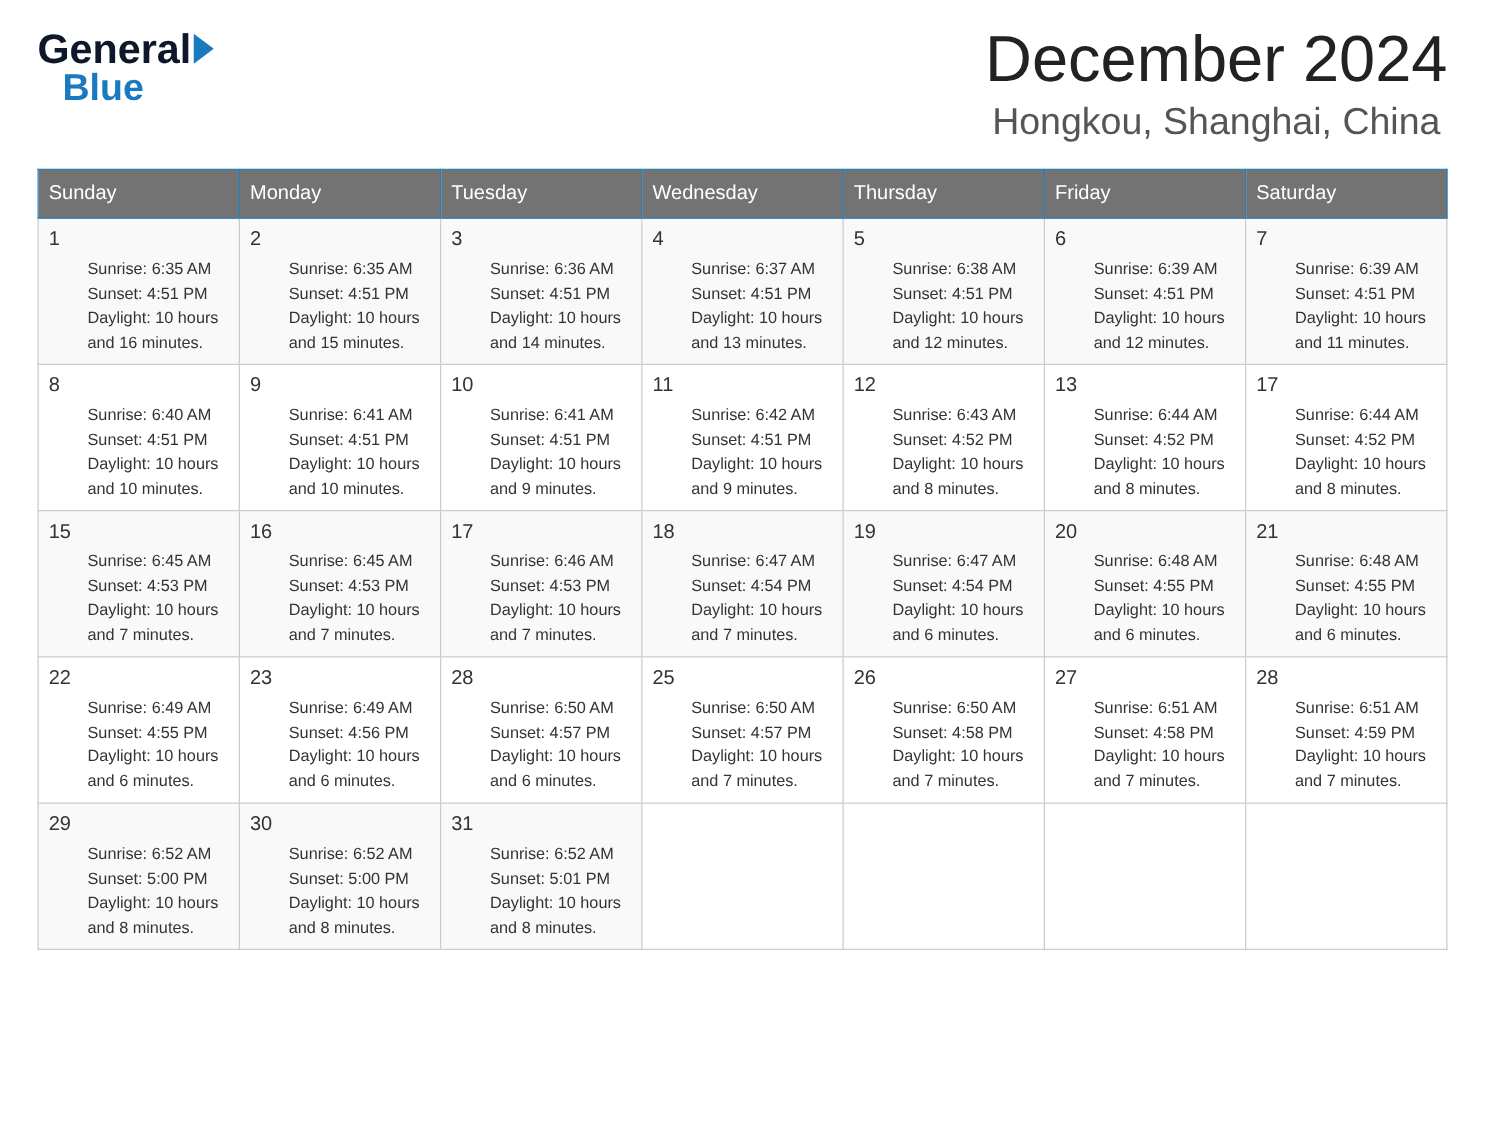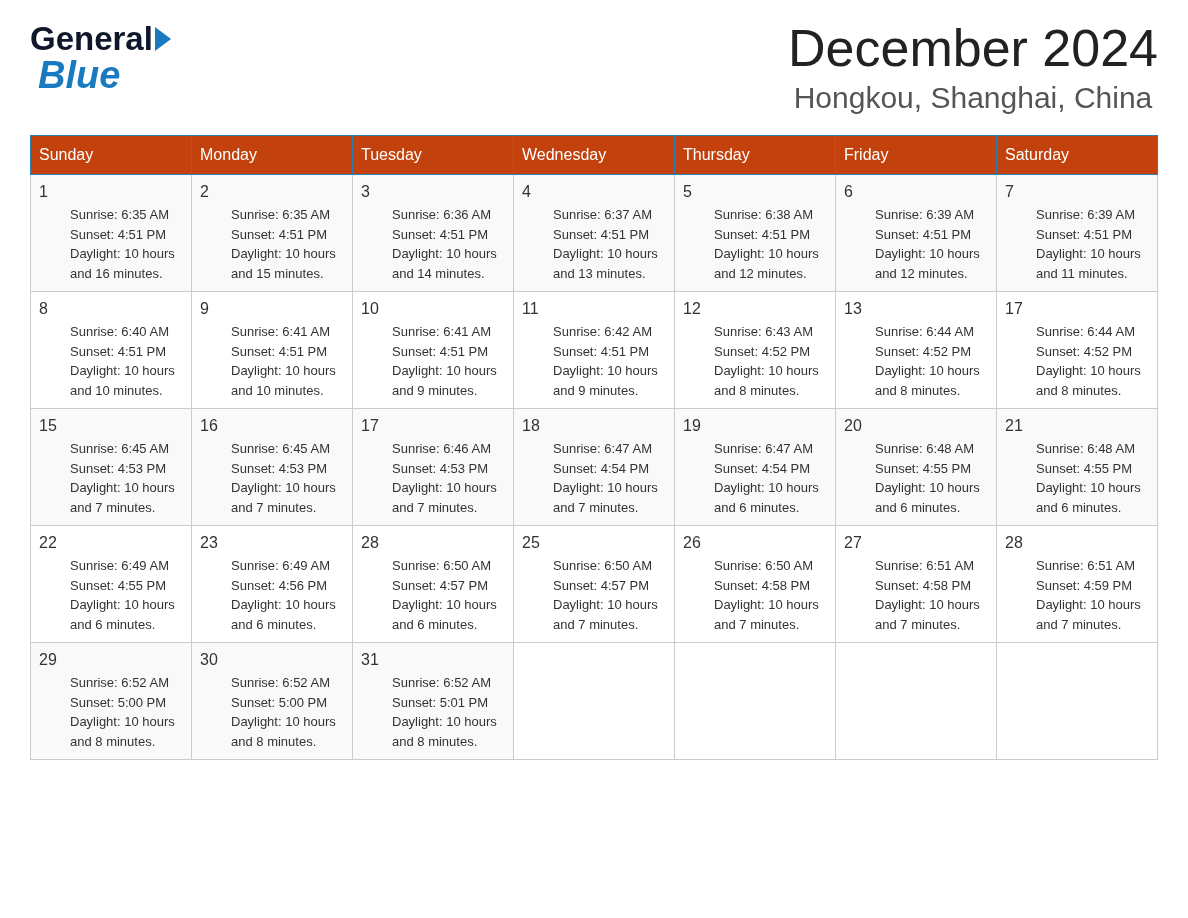--- a/index.html
+++ b/index.html
@@ -29,21 +29,21 @@
       font-size: 30px;
       color: #555;
       margin-top: 4px;
     }
     table {
       width: 100%;
       border-collapse: collapse;
       table-layout: fixed;
     }
     thead tr th {
-      background-color: #c2410c;
+      background-color: #737373;
       color: white;
       padding: 10px 8px;
       font-size: 16px;
       font-weight: normal;
       text-align: left;
       border: 1px solid #2980b9;
     }
     tbody tr td {
       vertical-align: top;
       padding: 8px 8px;
@@ -101,21 +101,21 @@
 </head>
 <body>
 
 <div class="header">
   <div class="logo-wrapper">
     <div class="logo-line1">
       <span style="font-size:33px;font-weight:bold;color:#0f172a;">General</span>
       <span class="arrow-icon"></span>
     </div>
     <div class="logo-line2">
-      <span style="font-size:38px;font-weight:bold;color:#1a7abf;margin-left:8px;font-style:italic;">Blue</span>
+      <span style="font-size:30px;font-weight:bold;color:#1a7abf;margin-left:20px;">Blue</span>
     </div>
   </div>
   <div class="title-block">
     <div class="month-title">December 2024</div>
     <div class="location-title">Hongkou, Shanghai, China</div>
   </div>
 </div>
 
 <table>
   <thead>

